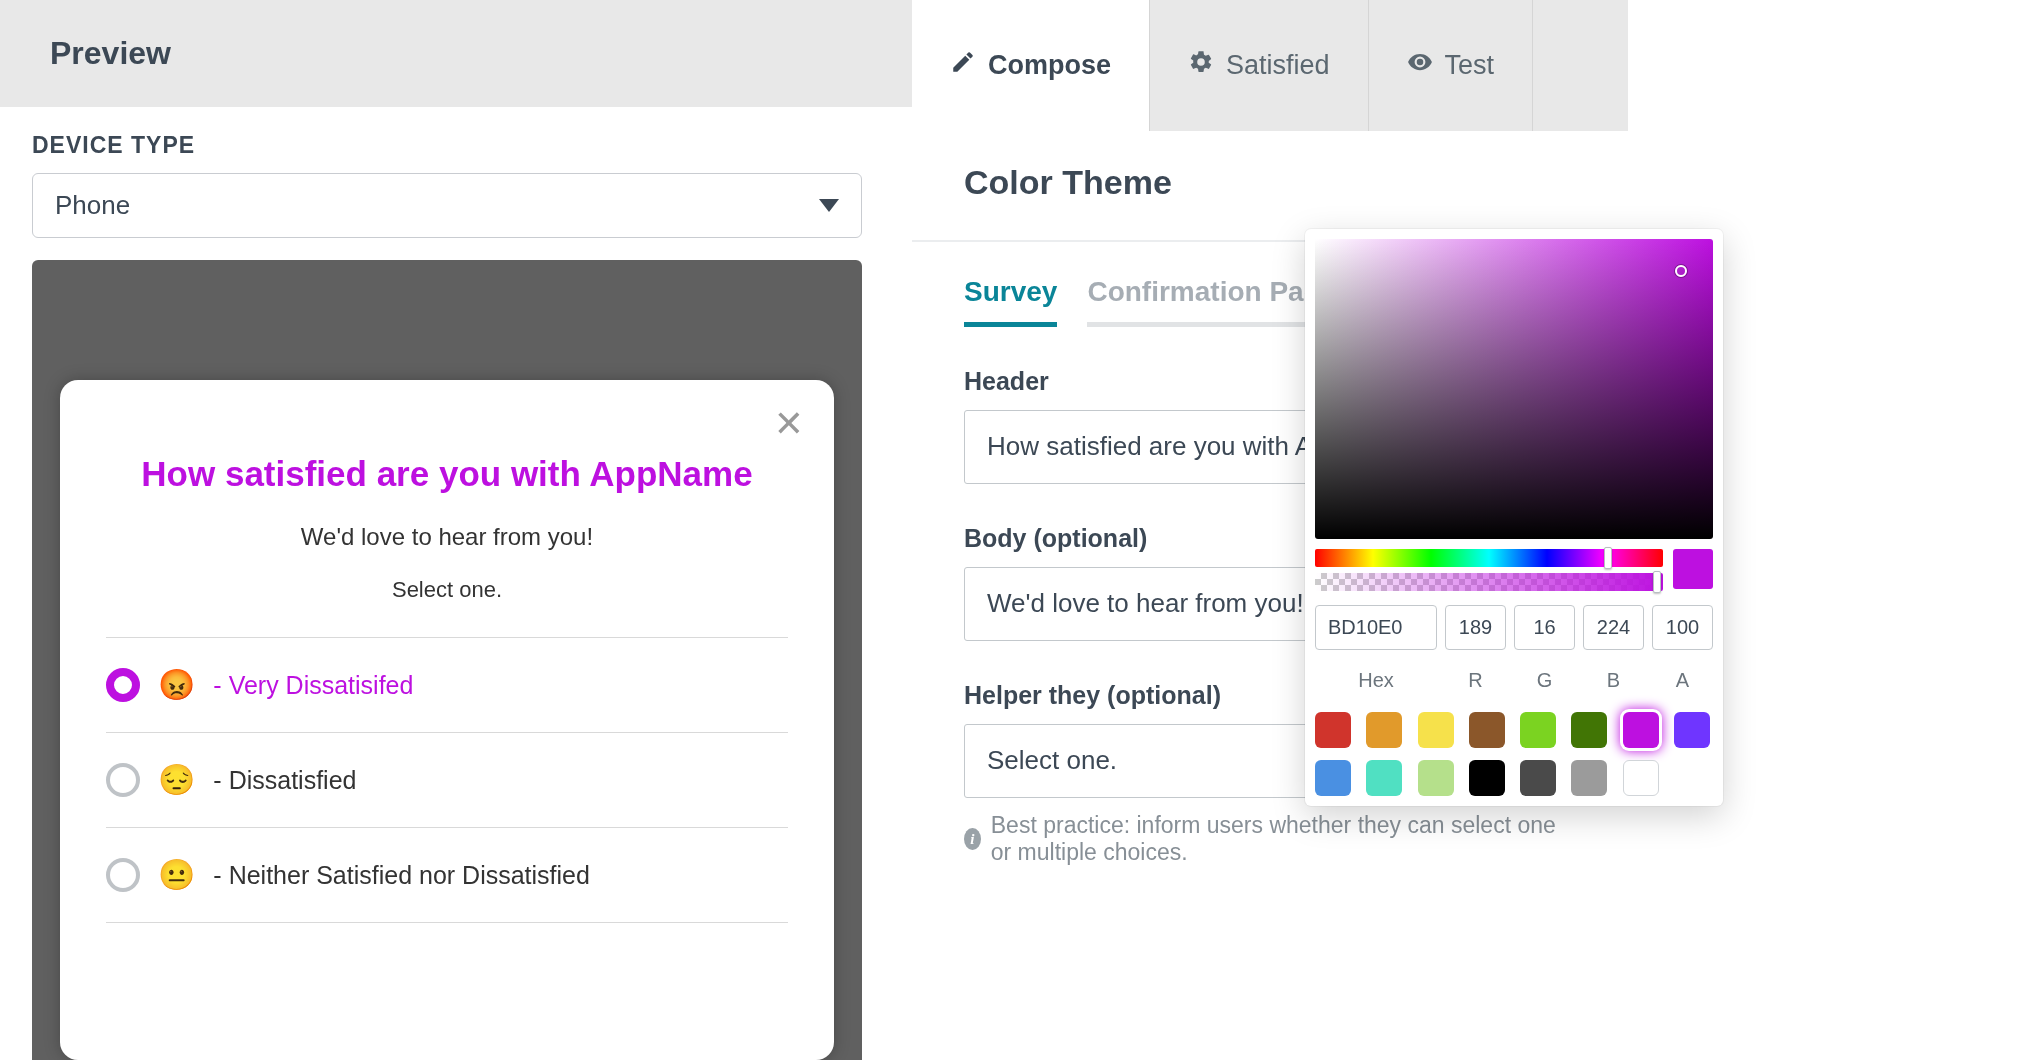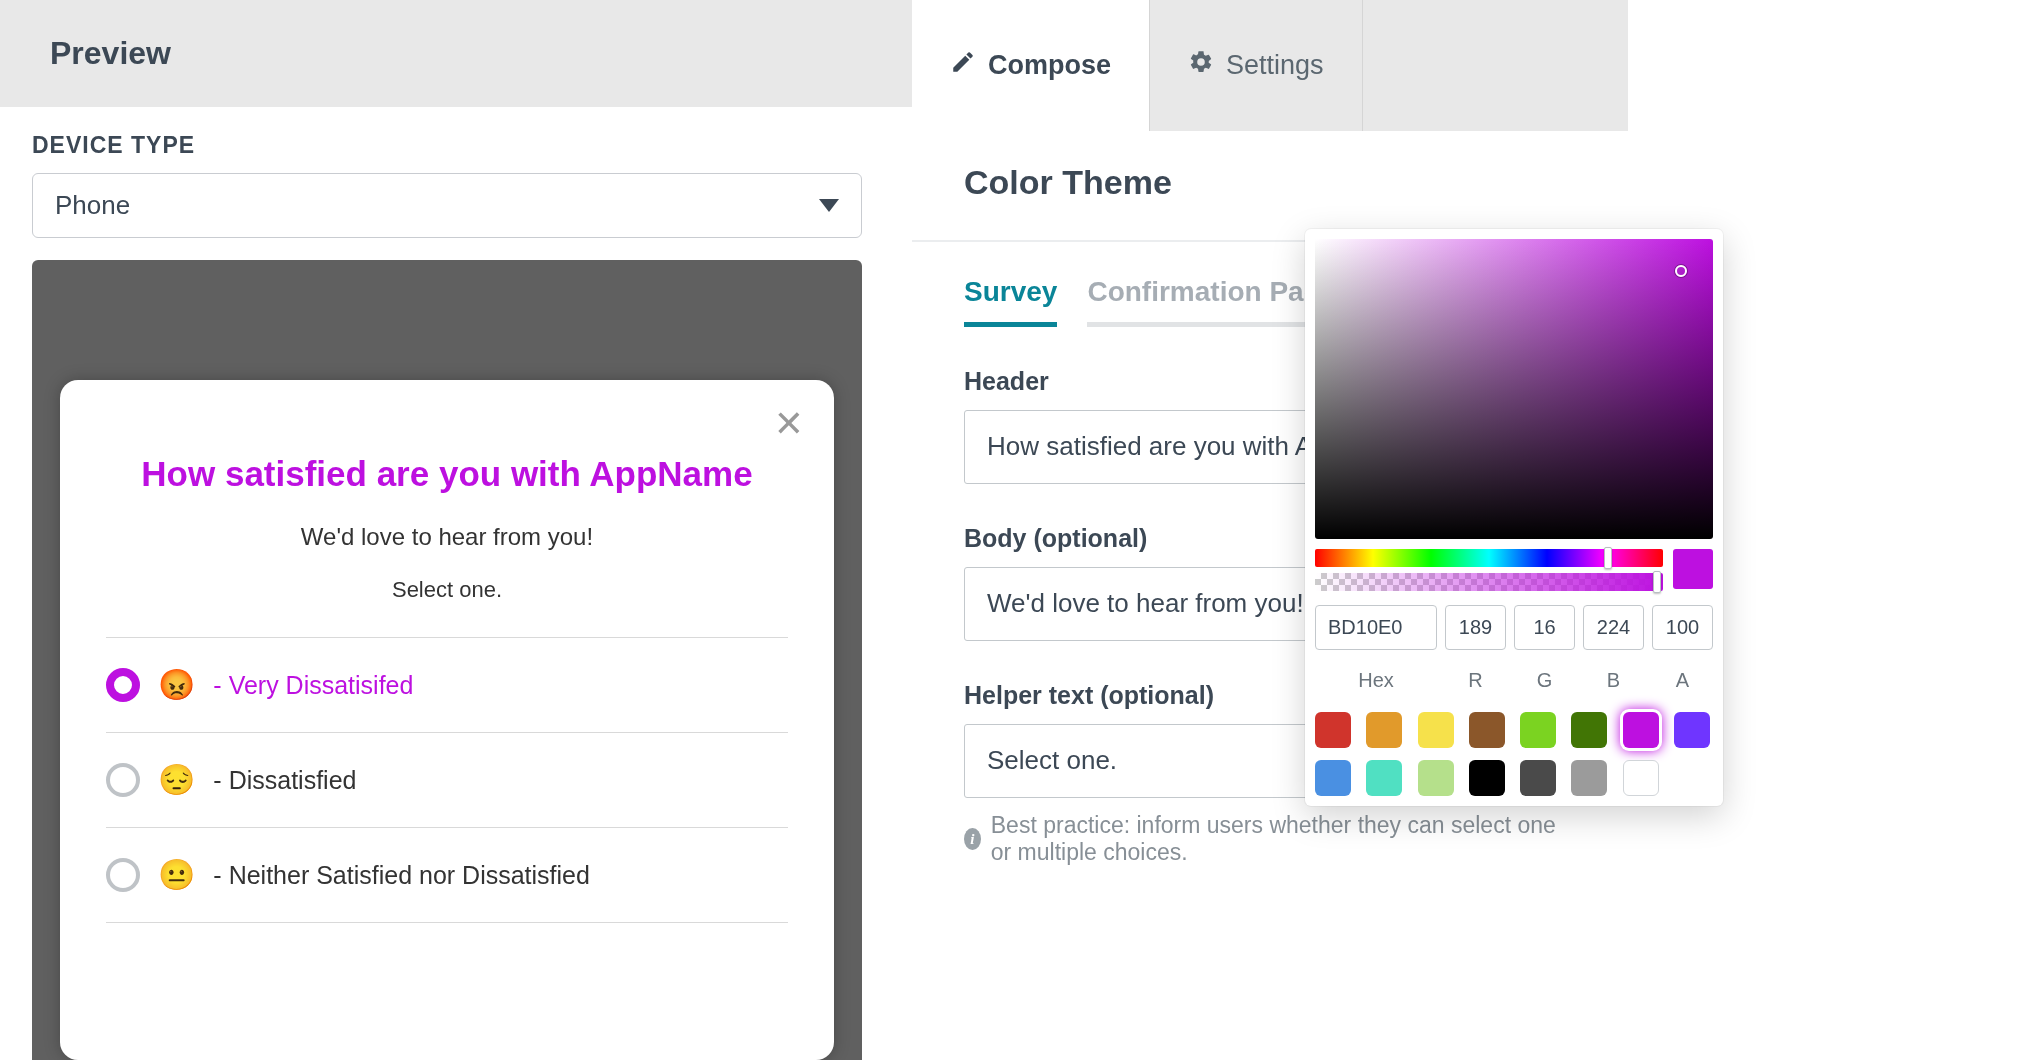--- a/index.html
+++ b/index.html
@@ -144,21 +144,29 @@
             </svg>
         </span>
         <span>Compose</span>
       </div>
       <div class="tab">
         <span class="tab-icon">
           <svg viewBox="0 0 24 24" fill="#5b6770">
               <path d="M19.14 12.94a7.14 7.14 0 000-1.88l2.03-1.58a.5.5 0 00.12-.64l-1.92-3.32a.5.5 0 00-.6-.22l-2.39.96a7.03 7.03 0 00-1.62-.94l-.36-2.54A.5.5 0 0013.9 2h-3.8a.5.5 0 00-.49.42l-.36 2.54c-.58.24-1.12.55-1.62.94l-2.39-.96a.5.5 0 00-.6.22L2.72 8.48a.5.5 0 00.12.64l2.03 1.58a7.14 7.14 0 000 1.88l-2.03 1.58a.5.5 0 00-.12.64l1.92 3.32c.13.22.4.31.6.22l2.39-.96c.5.39 1.04.7 1.62.94l.36 2.54a.5.5 0 00.49.42h3.8a.5.5 0 00.49-.42l.36-2.54c.58-.24 1.12-.55 1.62-.94l2.39.96c.2.09.47 0 .6-.22l1.92-3.32a.5.5 0 00-.12-.64l-2.03-1.58zM12 15.5A3.5 3.5 0 1112 8.5a3.5 3.5 0 010 7z"></path>
             </svg>
         </span>
-        <span>Settings</span>
+        <span>Satisfied</span>
+      </div>
+      <div class="tab">
+        <span class="tab-icon">
+          <svg viewBox="0 0 24 24" fill="#5b6770">
+              <path d="M12 4.5C7 4.5 2.73 7.61 1 12c1.73 4.39 6 7.5 11 7.5s9.27-3.11 11-7.5C21.27 7.61 17 4.5 12 4.5zm0 12.5a5 5 0 110-10 5 5 0 010 10zm0-8a3 3 0 100 6 3 3 0 000-6z"></path>
+            </svg>
+        </span>
+        <span>Test</span>
       </div>
     </div>
 
     <div class="right-body">
       <div class="theme-row">
         <h2>Color Theme</h2>
       </div>
 
       <div class="divider"></div>
 
@@ -172,21 +180,21 @@
           <div class="field-label">Header</div>
           <textarea class="field-input" style="">How satisfied are you with AppName</textarea>
         </div>
 
         <div class="field-group">
           <div class="field-label">Body (optional)</div>
           <textarea class="field-input" style="">We'd love to hear from you!</textarea>
         </div>
 
         <div class="field-group" style="margin-bottom:6px;">
-          <div class="field-label">Helper text (optional)</div>
+          <div class="field-label">Helper they (optional)</div>
           <textarea class="field-input" style="">Select one.</textarea>
           <div class="hint-row">
             <span class="info-icon">i</span>
             <span>Best practice: inform users whether they can select one or multiple choices.</span>
           </div>
         </div>
       </div>
 
       <div class="color-popover">
         <div class="sv-panel">

